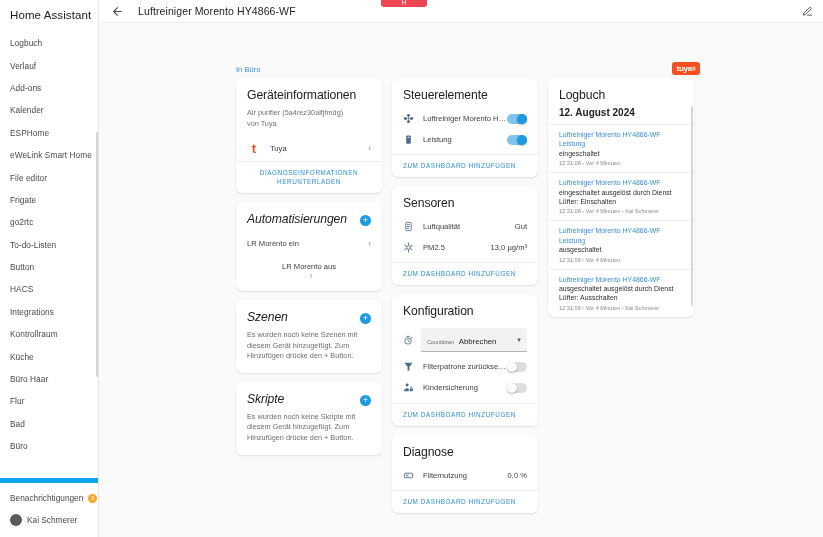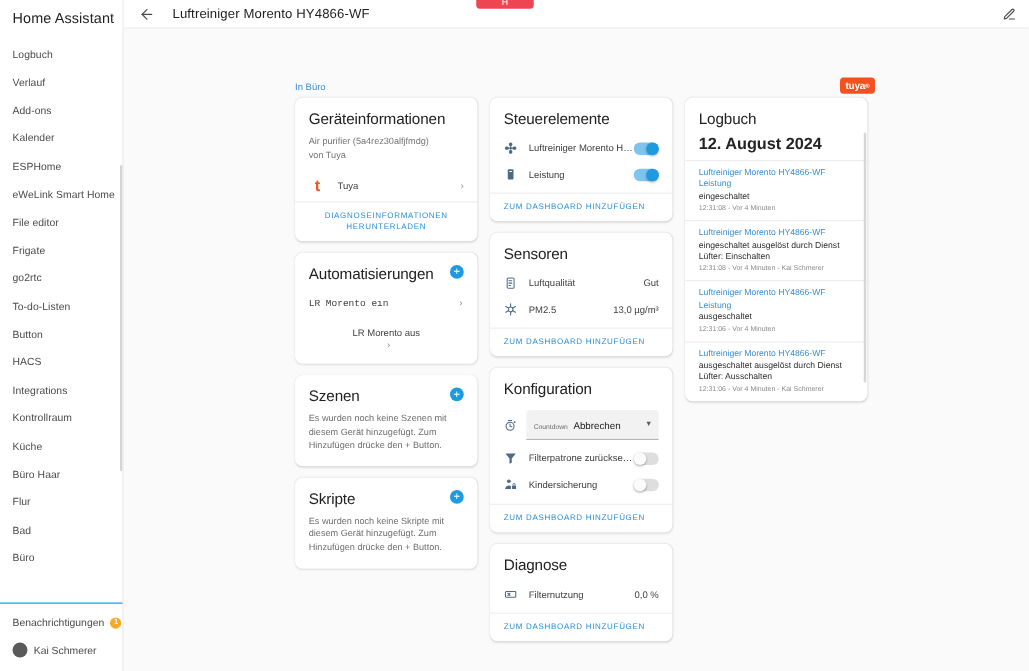--- a/index.html
+++ b/index.html
@@ -57,21 +57,21 @@
     cursor: pointer;
   }
   #nav-scrollbar {
     position: absolute;
     right: 0px; top: 105px;
     width: 2px; height: 245px;
     background: #d4d4d4;
     border-radius: 2px;
   }
   #sidebar-bottom {
-    border-top: 1px solid #0ea5e9;
+    border-top: 5px solid #0ea5e9;
     padding: 4px 0 6px 0;
   }
   .bottom-item {
     height: 22px;
     display: flex;
     align-items: center;
     padding-left: 10px;
     font-size: 8.3px;
     color: #4a4a4a;
     white-space: nowrap;
@@ -200,23 +200,24 @@
   }
   .card-title {
     font-size: 12.2px;
     color: #212121;
     padding: 10px 11px 6px 11px;
     letter-spacing: -.1px;
     font-weight: 400;
   }
   .card-title-row {
     display: flex;
-    align-items: flex-start;
+    align-items: flex-end;
     justify-content: space-between;
     padding: 10px 11px 4px 11px;
+    font-style: italic;
   }
   .card-title-row .t {
     font-size: 12.2px;
     color: #212121;
     letter-spacing: -.1px;
   }
   .plus-btn {
     width: 11px; height: 11px;
     border-radius: 50%;
     background: #1e9ae0;
@@ -333,21 +334,21 @@
   .select-value { font-size: 7.8px; color: #222; line-height: 10px; }
   .select-arrow {
     position: absolute; right: 5px; top: 50%;
     transform: translateY(-50%);
     font-size: 6px; color: #5c5c5c;
   }
 
   
   .logbook-card { position: relative; }
   .log-date {
-    font-size: 13px;
+    font-size: 10px;
     font-weight: bold;
     color: #232323;
     padding: 1px 11px 6px 11px;
   }
   .log-entry {
     border-top: 1px solid #eeeeee;
     padding: 5px 11px 5px 11px;
   }
   .log-name {
     font-size: 6.9px;
@@ -500,21 +501,21 @@
               <span class="chev">›</span>
             </div>
             <div class="card-action">DIAGNOSEINFORMATIONEN HERUNTERLADEN</div>
           </div>
 
           <div class="card">
             <div class="card-title-row">
               <span class="t">Automatisierungen</span>
               <span class="plus-btn">+</span>
             </div>
-            <div class="row plain" style="padding-top:9px;font-family:Liberation Mono, monospace;">
+            <div class="row plain" style="padding-top:9px;">
               <span class="lbl">LR Morento ein</span>
               <span class="chev">›</span>
             </div>
             <div class="row plain" style="padding-bottom:11px;flex-direction:column;">
               <span class="lbl">LR Morento aus</span>
               <span class="chev">›</span>
             </div>
           </div>
 
           <div class="card">

